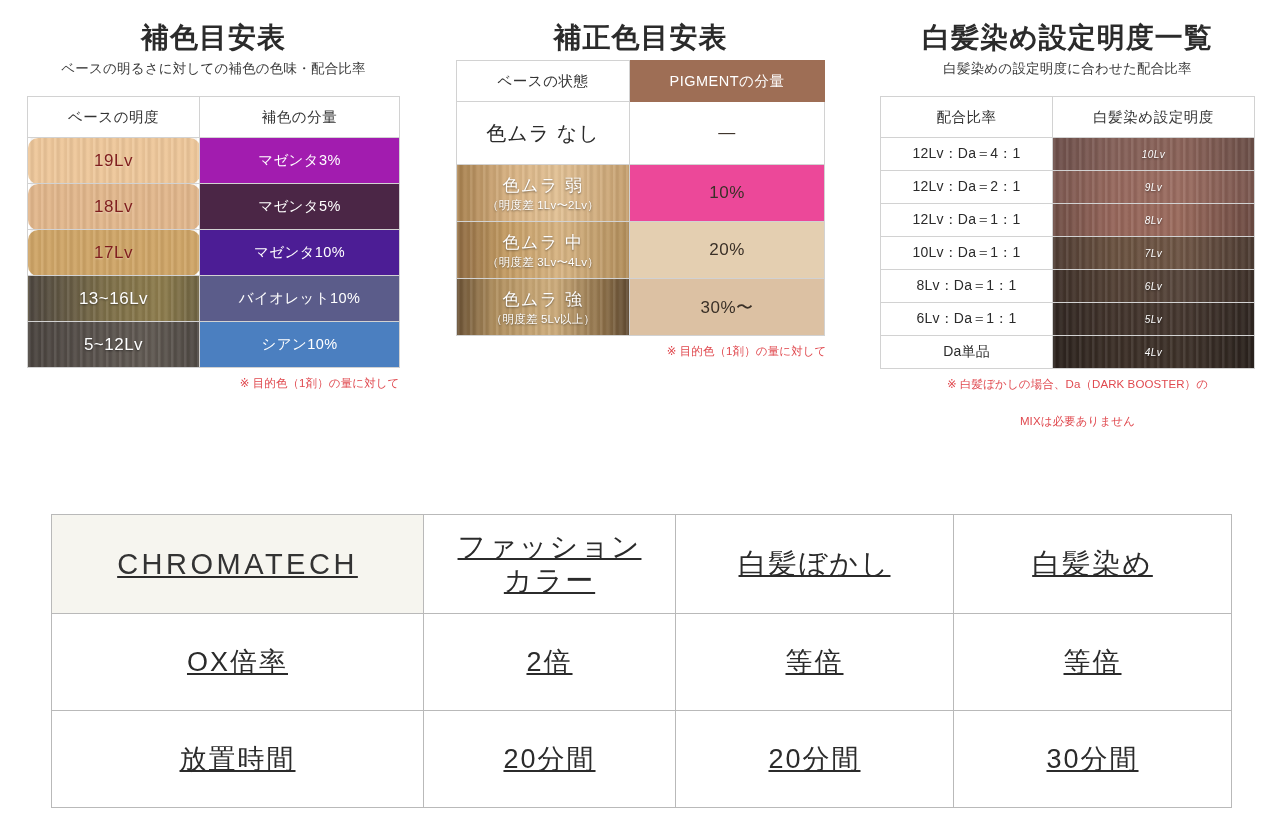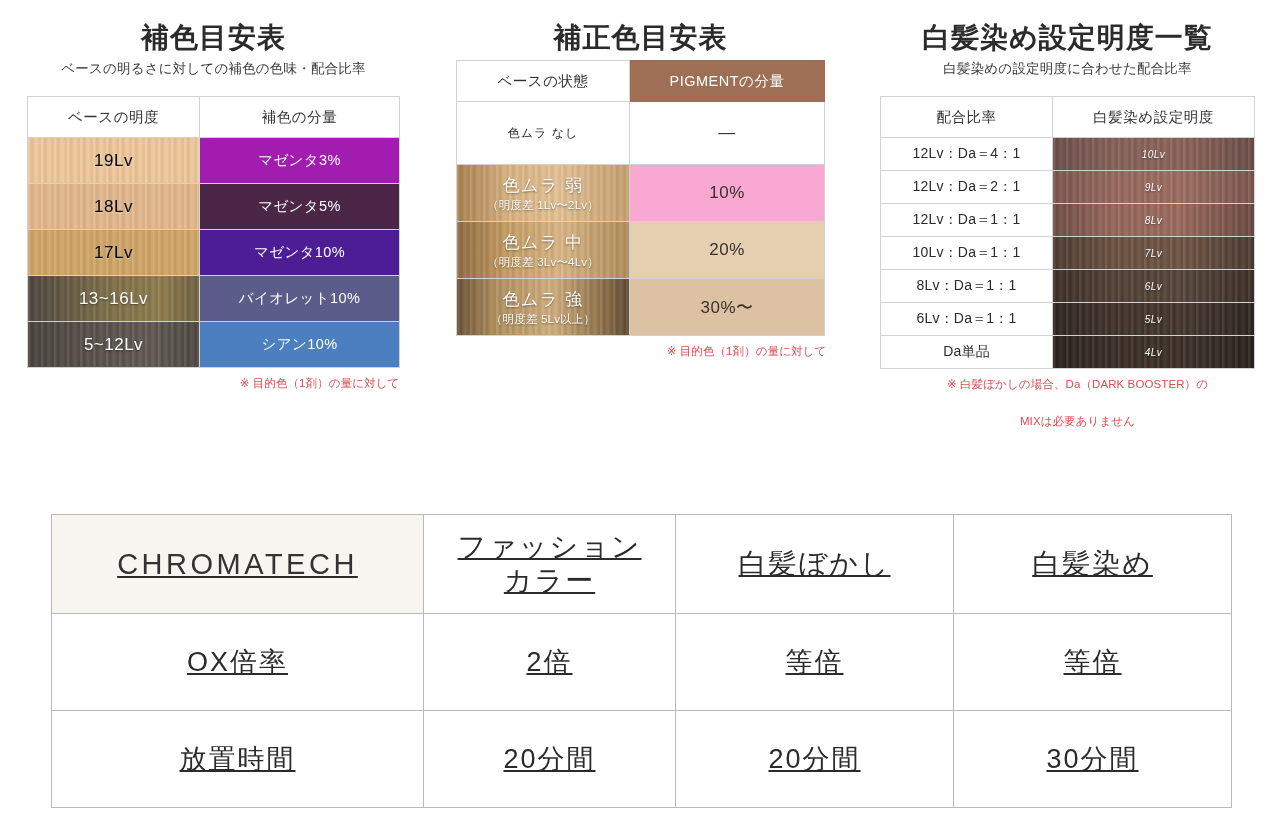--- a/index.html
+++ b/index.html
@@ -79,22 +79,23 @@
 
   
   .swatch {
     position: relative;
     color: #fff;
     font-size: 17px;
     letter-spacing: 0.5px;
     text-shadow: 0 1px 2px rgba(0,0,0,.45);
   }
   .swatch.dark-text {
-    color: #000000;
+    color: #7f1d1d;
     text-shadow: 0 1px 2px rgba(255,255,255,.35);
+    border-radius: 10px;
   }
   .swatch .strands {
     position: absolute;
     inset: 0;
     background-image:
       repeating-linear-gradient(90deg,
         rgba(255,255,255,.085) 0px,
         rgba(255,255,255,.085) 2px,
         rgba(0,0,0,.055) 3px,
         rgba(0,0,0,.055) 5px,
@@ -119,21 +120,21 @@
     font-size: 14.5px;
     letter-spacing: 0.4px;
   }
 
   
   .t2 { width: 368px; }
   .t2 col.c1 { width: 173px; }
   .t2 col.c2 { width: 195px; }
   .t2 .state-plain {
     height: 62px;
-    font-size: 12px;
+    font-size: 20px;
     background: #fff;
     color: #2b2b2b;
     letter-spacing: 1px;
   }
   .t2 .amt {
     font-size: 17px;
     color: #3a3027;
     letter-spacing: 0.5px;
   }
   .t2 .amt.blank { background: #ffffff; }
@@ -318,21 +319,21 @@
       </tr>
 
       <tr class="row">
         <td class="swatch" style="background:linear-gradient(90deg,#a8814f 0%,#d8b282 30%,#e2c195 58%,#c59f6e 100%)">
           <span class="strands"></span>
           <span class="label">
             <span class="l1">色ムラ 弱</span>
             <span class="l2">（明度差 1Lv〜2Lv）</span>
           </span>
         </td>
-        <td class="amt" style="background:#f9a8d4">
+        <td class="amt" style="background:#ec4899">
           <span>10%</span>
         </td>
       </tr>
 
       <tr class="row">
         <td class="swatch" style="background:linear-gradient(90deg,#8f6b42 0%,#c49c63 28%,#d8b584 60%,#b08c59 100%)">
           <span class="strands"></span>
           <span class="label">
             <span class="l1">色ムラ 中</span>
             <span class="l2">（明度差 3Lv〜4Lv）</span>

